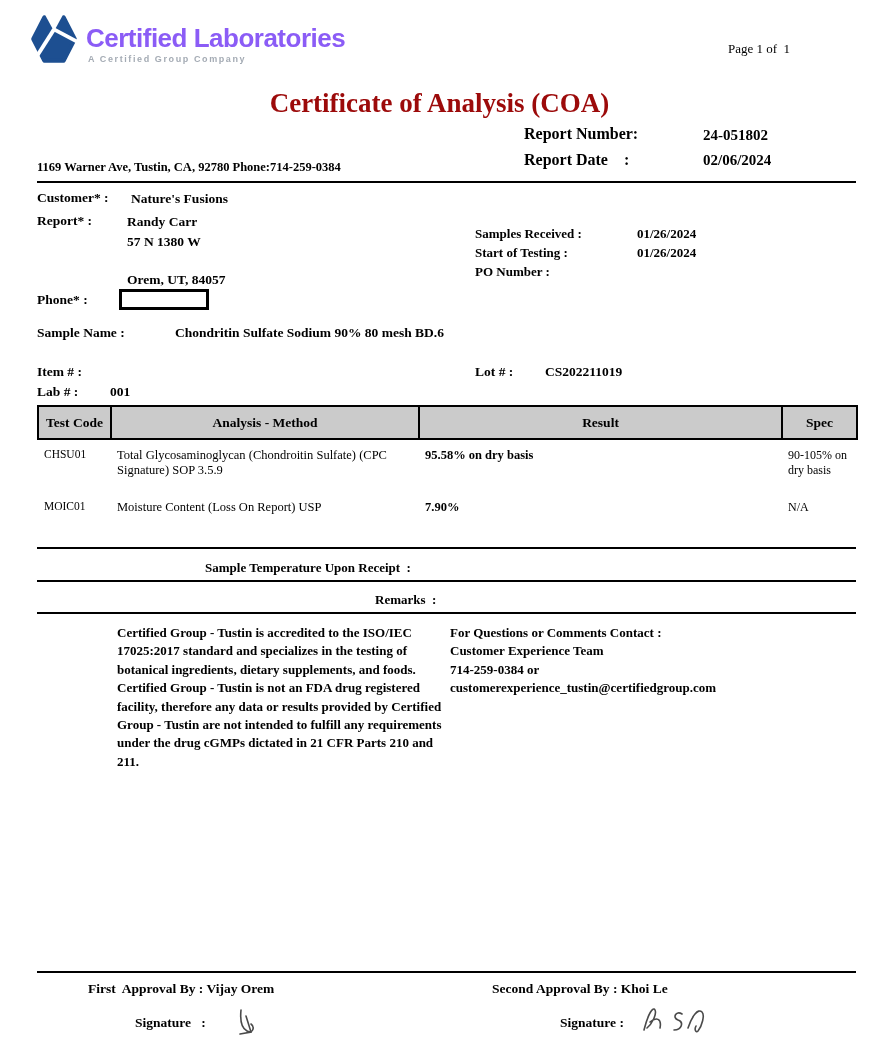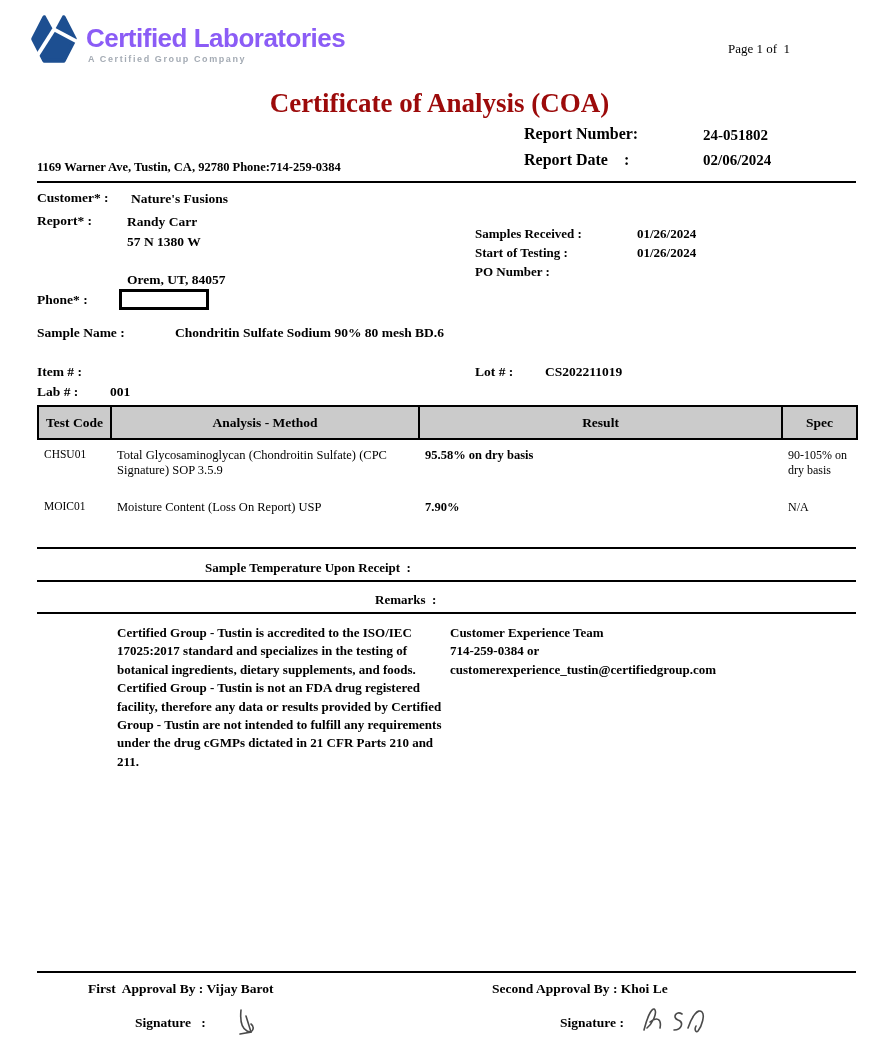--- a/index.html
+++ b/index.html
@@ -198,28 +198,29 @@
   <div class="hr" style="top:580px; height:1.5px;"></div>
   <div class="abs small-lbl pre" style="left:375px; top:592px;">Remarks  :</div>
   <div class="abs small-lbl" style="left:455px; top:592px;"></div>
   <div class="hr" style="top:612px; height:1.5px;"></div>
 
   <div class="abs disc" style="left:117px; top:624px;">
     <p>Certified Group - Tustin is accredited to the ISO/IEC 17025:2017 standard and specializes in the testing of botanical ingredients, dietary supplements, and foods. Certified Group - Tustin is not an FDA drug registered facility, therefore any data or results provided by Certified Group - Tustin are not intended to fulfill any requirements under the drug cGMPs dictated in 21 CFR Parts 210 and 211.</p>
   </div>
 
   <div class="abs contact-block" style="left:450px; top:624px;">
+    <div>For Questions or Comments Contact :</div>
     <div>Customer Experience Team</div>
     <div>714-259-0384 or</div>
     <div>customerexperience_tustin@certifiedgroup.com</div>
   </div>
 
   <div class="hr" style="top:971px; height:1.5px;"></div>
 
-  <div class="abs approve pre" style="left:88px; top:981px;">First  Approval By : Vijay Barot</div>
+  <div class="abs approve pre" style="left:88px; top:981px;">First  Approval By : Vijay Orem</div>
   <div class="abs approve pre" style="left:492px; top:981px;">Second Approval By : Khoi Le</div>
 
   <div class="abs sig-label pre" style="left:135px; top:1015px;">Signature   :</div>
   <div class="abs" style="left:232px; top:1008px;">
     <svg class="sig" width="30" height="34" viewBox="0 0 30 34">
       <path d="M9,2 C8,12 9,20 15,23 C21,26 23,19 19,16"></path>
       <path d="M14,8 L19,24 L8,26"></path>
     </svg>
   </div>
 

